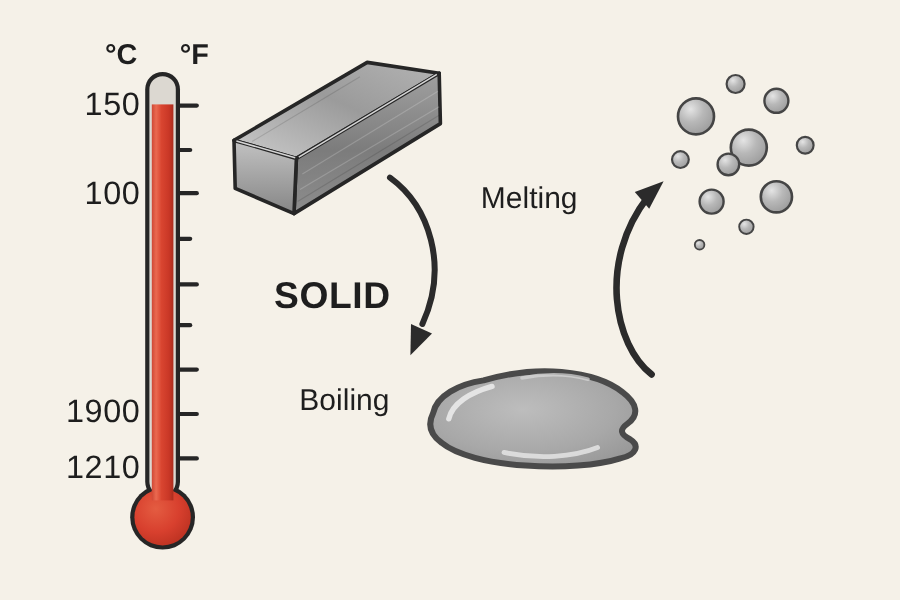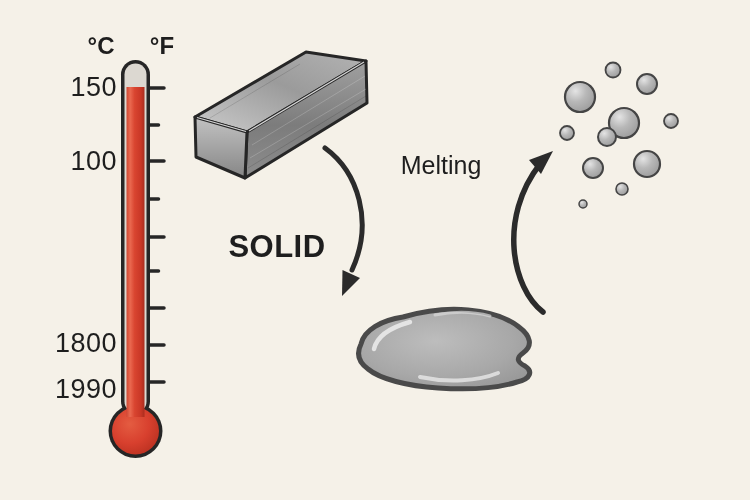--- a/index.html
+++ b/index.html
@@ -184,20 +184,21 @@
       <circle cx="622" cy="189" r="6" stroke-width="1.6"></circle>
       <circle cx="583" cy="204" r="4" stroke-width="1.5"></circle>
     </g>
   </svg>
 
   <div class="lbl unit" style="left:71px; top:34px;">°C</div>
   <div class="lbl unit" style="left:132px; top:34px;">°F</div>
 
   <div class="lbl scale-num" style="top:74px;">150</div>
   <div class="lbl scale-num" style="top:148px;">100</div>
-  <div class="lbl scale-num" style="top:330px;">1800</div>
-  <div class="lbl scale-num" style="top:376px;">1990</div>
+  <div class="lbl scale-num" style="top:330px;">1900</div>
+  <div class="lbl scale-num" style="top:376px;">1210</div>
 
   <div class="lbl state-lbl" style="left:197px; top:196px;margin-top:35px;">SOLID</div>
 
   <div class="lbl trans-lbl" style="left:361px; top:152px;text-align:center;">Melting</div>
+  <div class="lbl trans-lbl" style="left:207px; top:321px;">Boiling</div>
 
 </div>
 
 </body></html>

